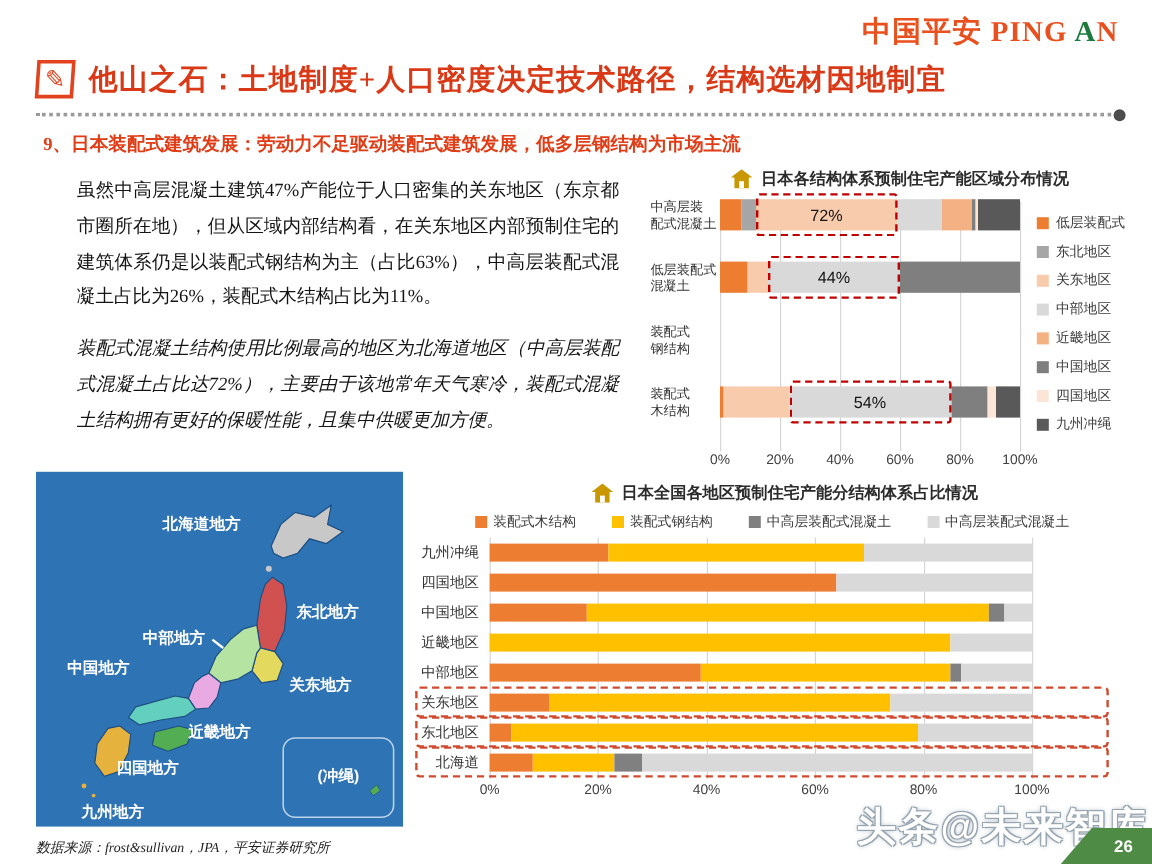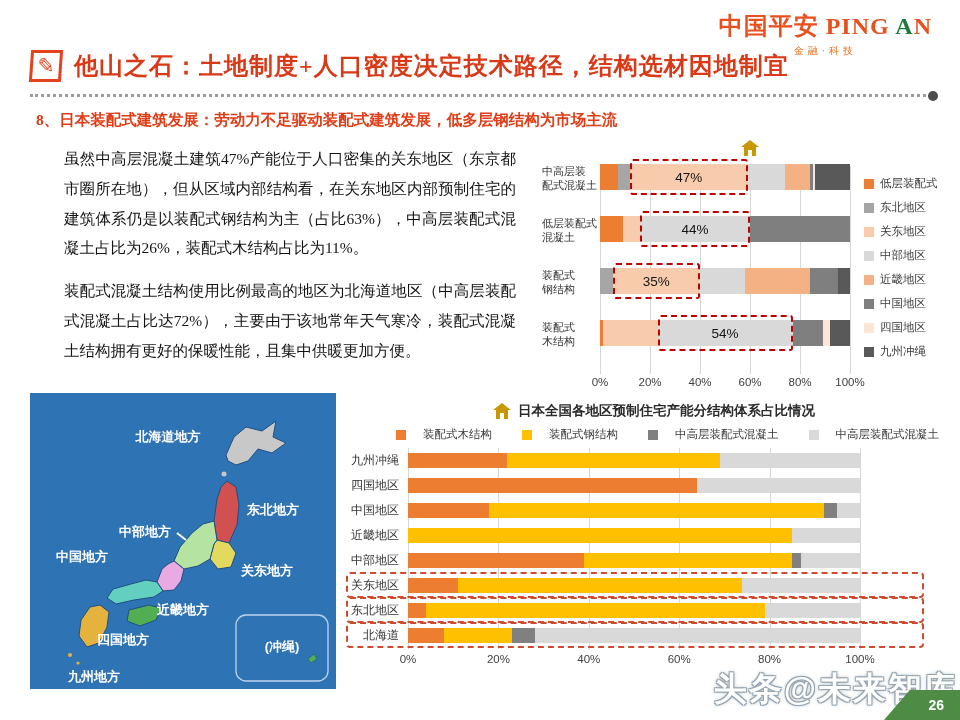--- a/index.html
+++ b/index.html
@@ -33,21 +33,21 @@
     position:absolute; left:36px; top:110px; width:880px;
     font-family:"Liberation Serif", serif; font-weight:bold;
     font-size:15.5px; color:#e03c16;
   }
   
   .body-text {
     position:absolute; left:64px; top:144px; width:452px;
     font-family:"Liberation Serif", serif; font-size:15.5px; line-height:1.92;
     color:#141414; text-align:justify;
   }
-  .body-text p + p { margin-top:13px; }
+  .body-text p + p { margin-top:13px;font-style:italic; }
   
   .chart-title { display:flex; align-items:center; justify-content:center; gap:7px;
     font-family:"Liberation Serif", serif; font-weight:bold; font-size:13.5px; color:#2b2b2b; }
   .vline { position:absolute; top:0; bottom:0; width:1px; background:#d6d6d6; }
   .tick { position:absolute; transform:translateX(-50%); font-size:11.5px; color:#404040; white-space:nowrap; }
   .lg-sq { display:inline-block; width:10px; height:10px; flex:0 0 auto; }
   
   .chart1 { position:absolute; left:542px; top:140px; width:416px; height:258px; }
   .c1-body { display:flex; margin-top:8px; }
   .c1-main { width:310px; position:relative; }
@@ -61,21 +61,21 @@
     position:absolute; top:-5px; bottom:-5px; border:2px dashed #c00000; border-radius:3px;
     display:flex; align-items:center; justify-content:center; z-index:3;
   }
   .hl-box span { font-size:13.5px; color:#141414; font-weight:normal; }
   .c1-axis { margin-left:58px; margin-right:2px; position:relative; height:18px; margin-top:4px; }
   .c1-legend { flex:1; padding-left:12px; padding-top:12px; display:flex; flex-direction:column; gap:9px; }
   .c1-legend .lg-item { display:flex; align-items:center; gap:6px; font-size:11.5px; color:#3a3a3a; font-family:"Liberation Serif", serif; white-space:nowrap; }
   
   .chart2 { position:absolute; left:348px; top:402px; width:612px; height:296px; }
   .c2-legend { display:flex; gap:30px; margin:7px 0 6px 48px; }
-  .c2-legend .lg-item { display:flex; align-items:center; gap:17px; font-size:11.5px; color:#3a3a3a; font-family:"Liberation Serif", serif; white-space:nowrap; }
+  .c2-legend .lg-item { display:flex; align-items:center; gap:5px; font-size:11.5px; color:#3a3a3a; font-family:"Liberation Serif", serif; white-space:nowrap; }
   .c2-main { position:relative; }
   .c2-grid { position:absolute; left:60px; width:452px; top:0; bottom:22px; }
   .c2-rows { position:relative; }
   .c2-row { display:flex; align-items:center; height:25px; position:relative; }
   .c2-label { width:60px; padding-right:9px; text-align:right; font-size:12px; color:#333; font-family:"Liberation Serif", serif; }
   .c2-track { width:452px; height:15px; display:flex; }
   .c2-box { position:absolute; left:-2px; width:578px; border:2px dashed #cf4a2e; border-radius:4px; z-index:4; }
   .c2-axis { margin-left:60px; width:452px; position:relative; height:18px; margin-top:5px; }
   
   .map-panel { position:absolute; left:30px; top:393px; width:306px; height:296px; }
@@ -100,42 +100,42 @@
     display:flex; align-items:center; justify-content:flex-end; padding-right:16px;
   }
 </style>
 </head>
 <body>
 
 <div class="slide">
 
   <div class="logo">
     <div class="logo-main"><span>中国平安</span> <span>PING </span><span class="green-a">A</span><span>N</span></div>
-    <div class="logo-sub">金融·科技</div>
   </div>
 
   <div class="title-row">
     <div class="title-icon">✎</div>
     <div class="page-title">他山之石：土地制度+人口密度决定技术路径，结构选材因地制宜</div>
     <div class="rule-dot"></div>
   </div>
 
-  <div class="subtitle">8、日本装配式建筑发展：劳动力不足驱动装配式建筑发展，低多层钢结构为市场主流</div>
+  <div class="subtitle">9、日本装配式建筑发展：劳动力不足驱动装配式建筑发展，低多层钢结构为市场主流</div>
 
   <div class="body-text">
     <p>虽然中高层混凝土建筑47%产能位于人口密集的关东地区（东京都市圈所在地），但从区域内部结构看，在关东地区内部预制住宅的建筑体系仍是以装配式钢结构为主（占比63%），中高层装配式混凝土占比为26%，装配式木结构占比为11%。</p>
     <p>装配式混凝土结构使用比例最高的地区为北海道地区（中高层装配式混凝土占比达72%），主要由于该地常年天气寒冷，装配式混凝土结构拥有更好的保暖性能，且集中供暖更加方便。</p>
   </div>
 
   <div class="chart1">
     <div class="chart-title">
       <svg width="18" height="16" viewBox="0 0 18 16">
         <path d="M9 0 L18 7 L15 7 L15 16 L3 16 L3 7 L0 7 Z" fill="#c99700"></path>
         <rect x="7" y="10" width="4" height="6" fill="#ffffff"></rect>
       </svg>
+      <span>日本各结构体系预制住宅产能区域分布情况</span>
     </div>
     <div class="c1-body">
       <div class="c1-main">
         <div class="c1-grid" id="c1-grid">
             <div class="vline" style="left: 0%;"></div>
             <div class="vline" style="left: 20%;"></div>
             <div class="vline" style="left: 40%;"></div>
             <div class="vline" style="left: 60%;"></div>
             <div class="vline" style="left: 80%;"></div>
             <div class="vline" style="left: 100%;"></div>
@@ -149,21 +149,21 @@
               <div class="c1-track">
                 <div class="seg" style="width: 7%; background: rgb(237, 125, 49);"></div>
                 <div class="seg" style="width: 5%; background: rgb(166, 166, 166);"></div>
                 <div class="seg" style="width: 47%; background: rgb(248, 203, 173);"></div>
                 <div class="seg" style="width: 15%; background: rgb(217, 217, 217);"></div>
                 <div class="seg" style="width: 10%; background: rgb(244, 177, 131);"></div>
                 <div class="seg" style="width: 1%; background: rgb(127, 127, 127);"></div>
                 <div class="seg" style="width: 1%; background: rgb(251, 229, 214);"></div>
                 <div class="seg" style="width: 14%; background: rgb(89, 89, 89);"></div>
                 <div class="hl-box" style="left: 12%; width: 47%;">
-                  <span>47%</span>
+                  <span>72%</span>
                 </div>
               </div>
             </div>
             <div class="c1-row">
               <div class="c1-label">
                 <div>低层装配式</div>
                 <div>混凝土</div>
               </div>
               <div class="c1-track">
                 <div class="seg" style="width: 9%; background: rgb(237, 125, 49);"></div>
@@ -172,31 +172,20 @@
                 <div class="seg" style="width: 40%; background: rgb(127, 127, 127);"></div>
                 <div class="hl-box" style="left: 16%; width: 44%;">
                   <span>44%</span>
                 </div>
               </div>
             </div>
             <div class="c1-row">
               <div class="c1-label">
                 <div>装配式</div>
                 <div>钢结构</div>
-              </div>
-              <div class="c1-track">
-                <div class="seg" style="width: 5%; background: rgb(166, 166, 166);"></div>
-                <div class="seg" style="width: 35%; background: rgb(248, 203, 173);"></div>
-                <div class="seg" style="width: 18%; background: rgb(217, 217, 217);"></div>
-                <div class="seg" style="width: 26%; background: rgb(244, 177, 131);"></div>
-                <div class="seg" style="width: 11%; background: rgb(127, 127, 127);"></div>
-                <div class="seg" style="width: 5%; background: rgb(89, 89, 89);"></div>
-                <div class="hl-box" style="left: 5%; width: 35%;">
-                  <span>35%</span>
-                </div>
               </div>
             </div>
             <div class="c1-row">
               <div class="c1-label">
                 <div>装配式</div>
                 <div>木结构</div>
               </div>
               <div class="c1-track">
                 <div class="seg" style="width: 1%; background: rgb(237, 125, 49);"></div>
                 <div class="seg" style="width: 22%; background: rgb(248, 203, 173);"></div>
@@ -404,18 +393,19 @@
           <span class="tick" style="left: 0%;">0%</span>
           <span class="tick" style="left: 20%;">20%</span>
           <span class="tick" style="left: 40%;">40%</span>
           <span class="tick" style="left: 60%;">60%</span>
           <span class="tick" style="left: 80%;">80%</span>
           <span class="tick" style="left: 100%;">100%</span>
         </div>
     </div>
   </div>
 
+  <div class="source">数据来源：frost&amp;sullivan，JPA，平安证券研究所</div>
   <div class="watermark">头条@未来智库</div>
   <div class="page-badge">
       <span>26</span>
     </div>
 
 </div>
 
 </body></html>

